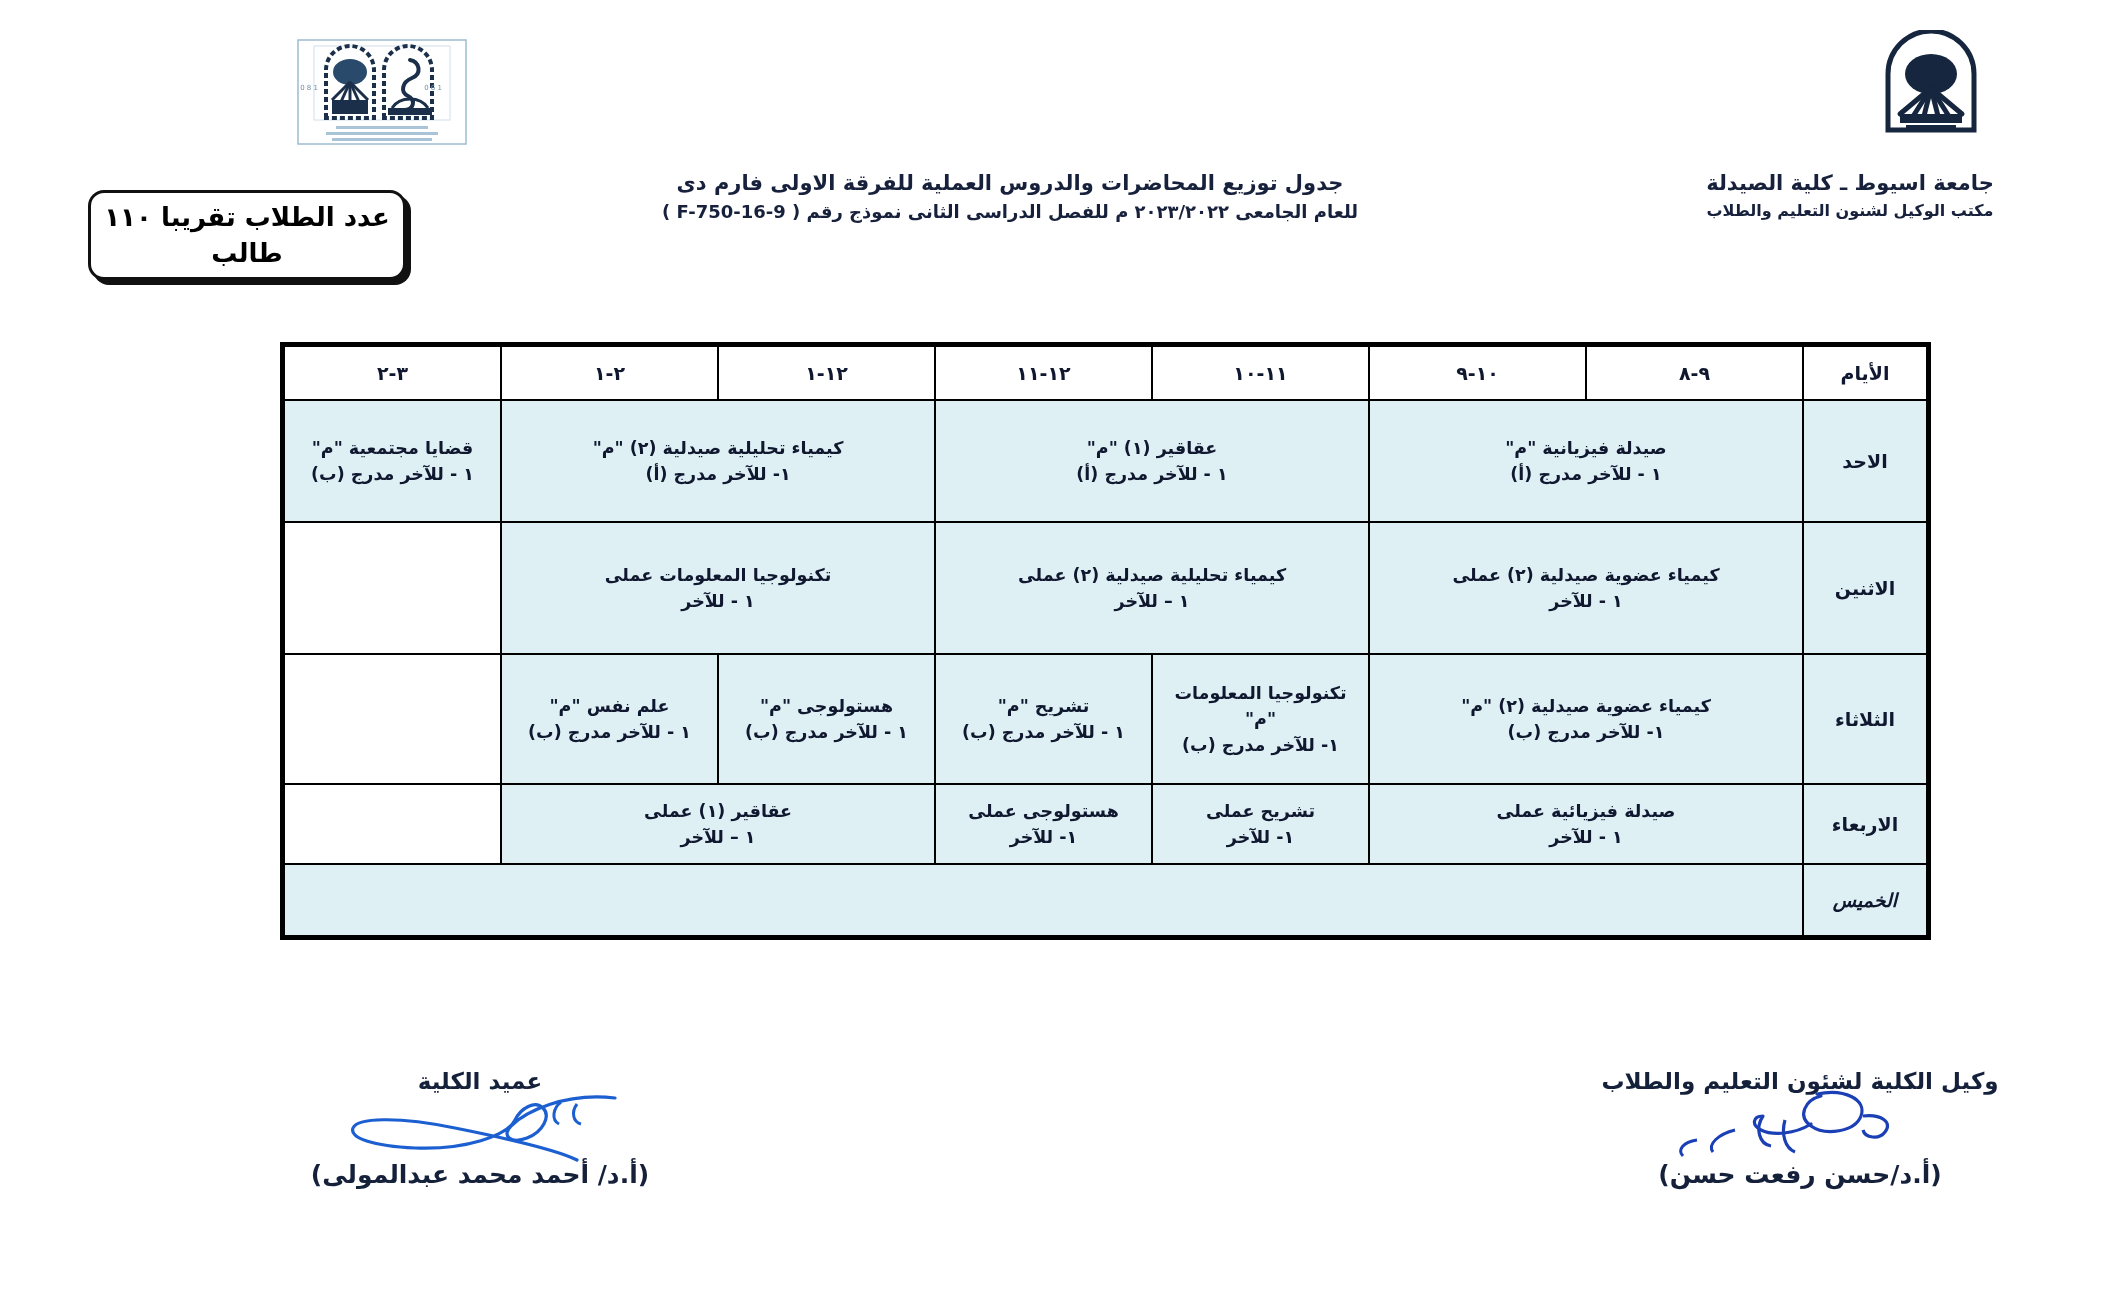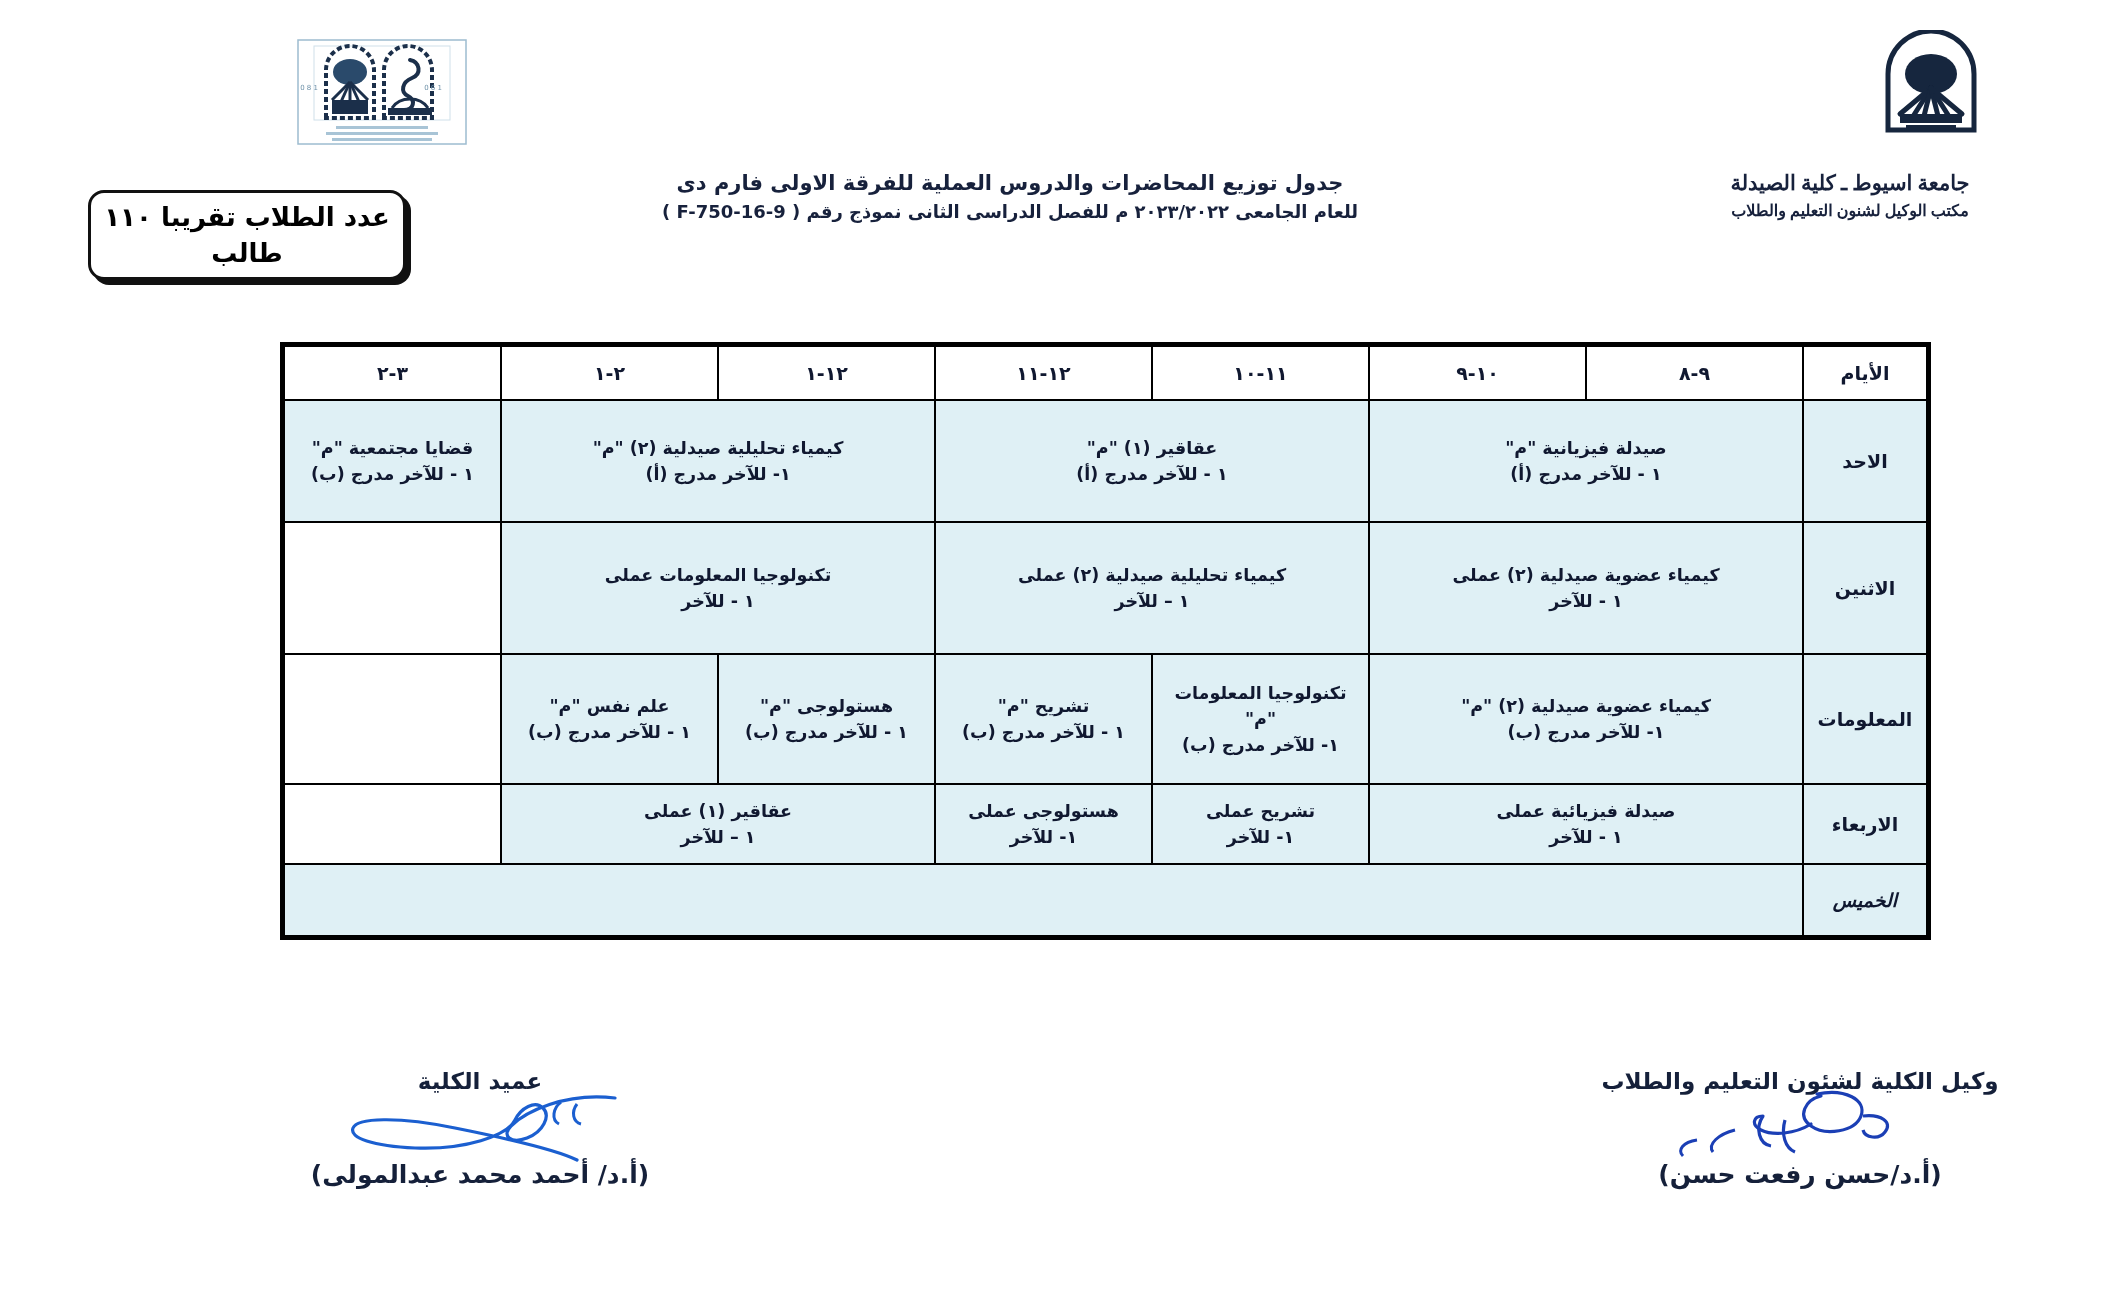--- a/index.html
+++ b/index.html
@@ -38,21 +38,21 @@
     font-size: 21px; font-weight: bold; letter-spacing: 0px;
     line-height: 30px; white-space: nowrap;
   }
   .hdr-center .l2 {
     font-size: 18px; font-weight: bold;
     line-height: 28px; white-space: nowrap;
   }
   .hdr-right {
     position: absolute;
     left: 1640px; top: 168px; width: 420px;
-    text-align: center; color: #17213c; direction: rtl; font-family: Liberation Serif, serif;
+    text-align: center; color: #17213c; direction: rtl;
   }
   .hdr-right .l1 { font-size: 21px; font-weight: bold; line-height: 30px; white-space: nowrap;}
   .hdr-right .l2 { font-size: 16px; font-weight: bold; line-height: 26px; white-space: nowrap;}
 
   
   .count-box {
     position: absolute; left: 88px; top: 190px;
     width: 318px; height: 90px;
     border: 3px solid #111;
     border-radius: 16px;
@@ -249,21 +249,21 @@
               <span class="cellline">كيمياء تحليلية صيدلية (٢) عملى</span>
               <span class="cellline">١ – للآخر</span>
             </td>
             <td colspan="2" class="slot">
               <span class="cellline">تكنولوجيا المعلومات عملى</span>
               <span class="cellline">١ - للآخر</span>
             </td>
             <td colspan="1" class="slot empty-white"></td>
           </tr>
           <tr class="r-tue">
-            <td class="daycell">المعلومات</td>
+            <td class="daycell">الثلاثاء</td>
             <td colspan="2" class="slot">
               <span class="cellline">كيمياء عضوية صيدلية (٢) "م"</span>
               <span class="cellline">١- للآخر مدرج (ب)</span>
             </td>
             <td colspan="1" class="slot">
               <span class="cellline">تكنولوجيا المعلومات "م"</span>
               <span class="cellline">١- للآخر مدرج (ب)</span>
             </td>
             <td colspan="1" class="slot">
               <span class="cellline">تشريح "م"</span>

